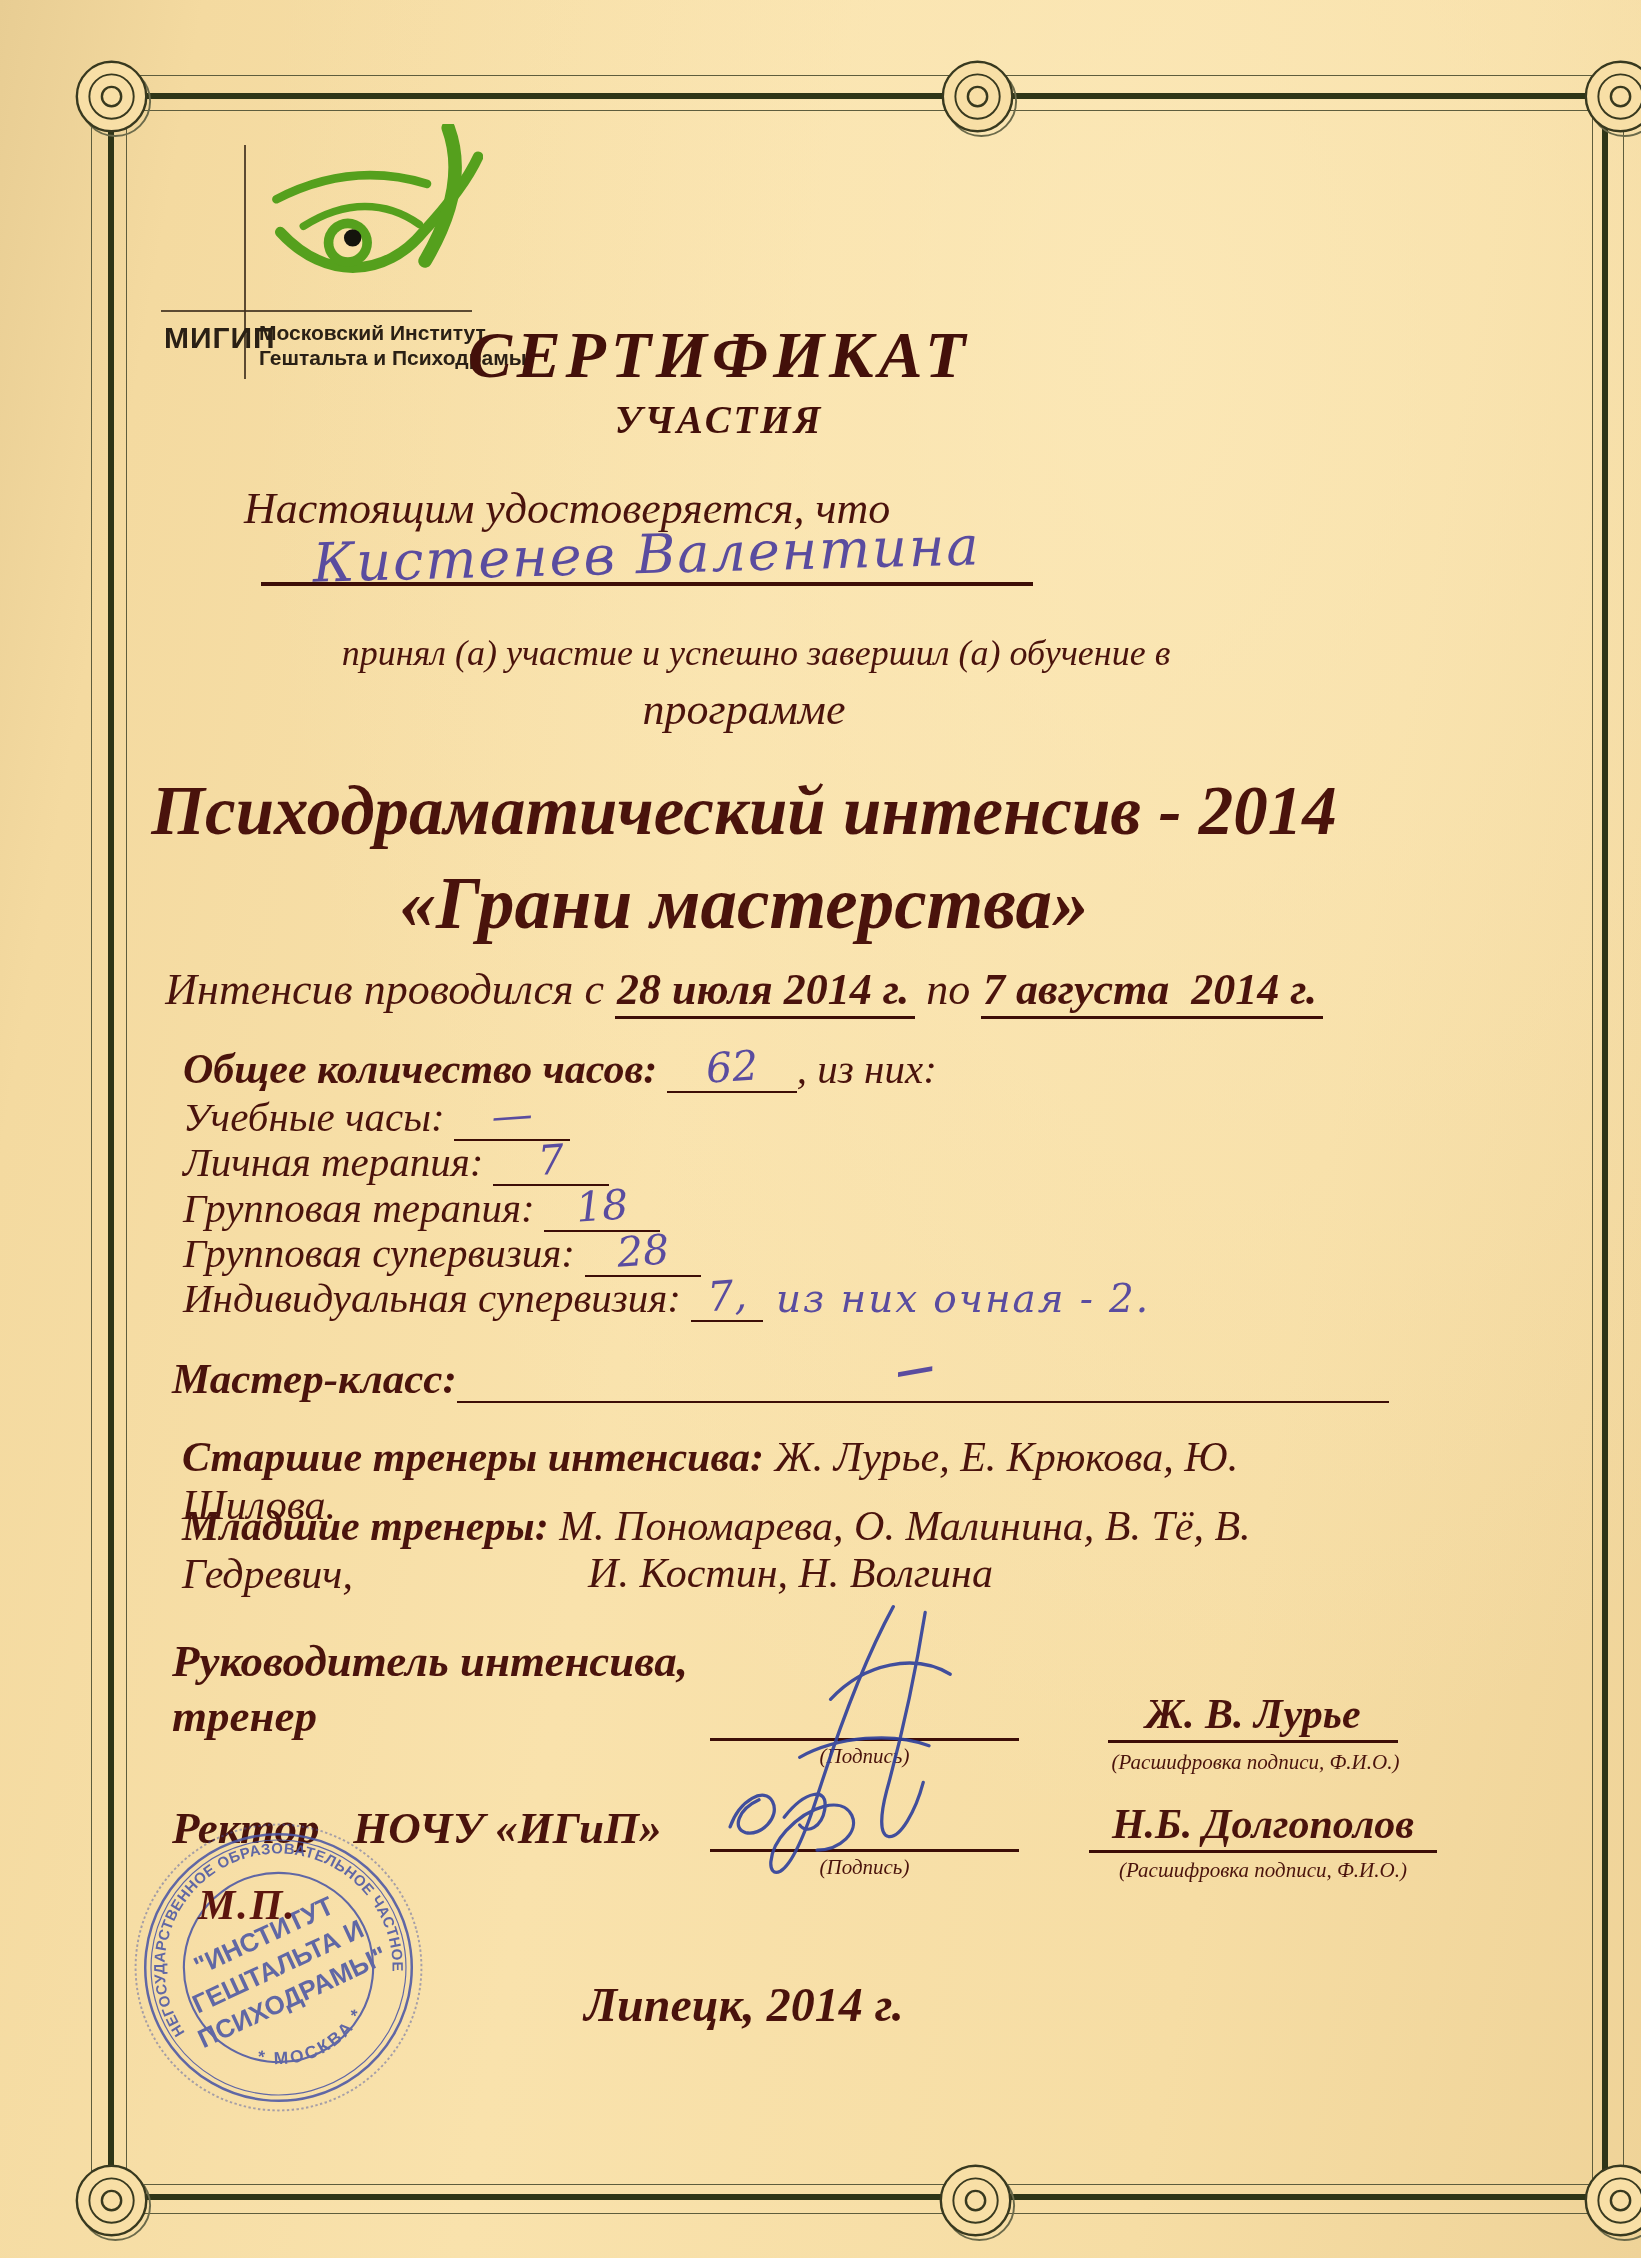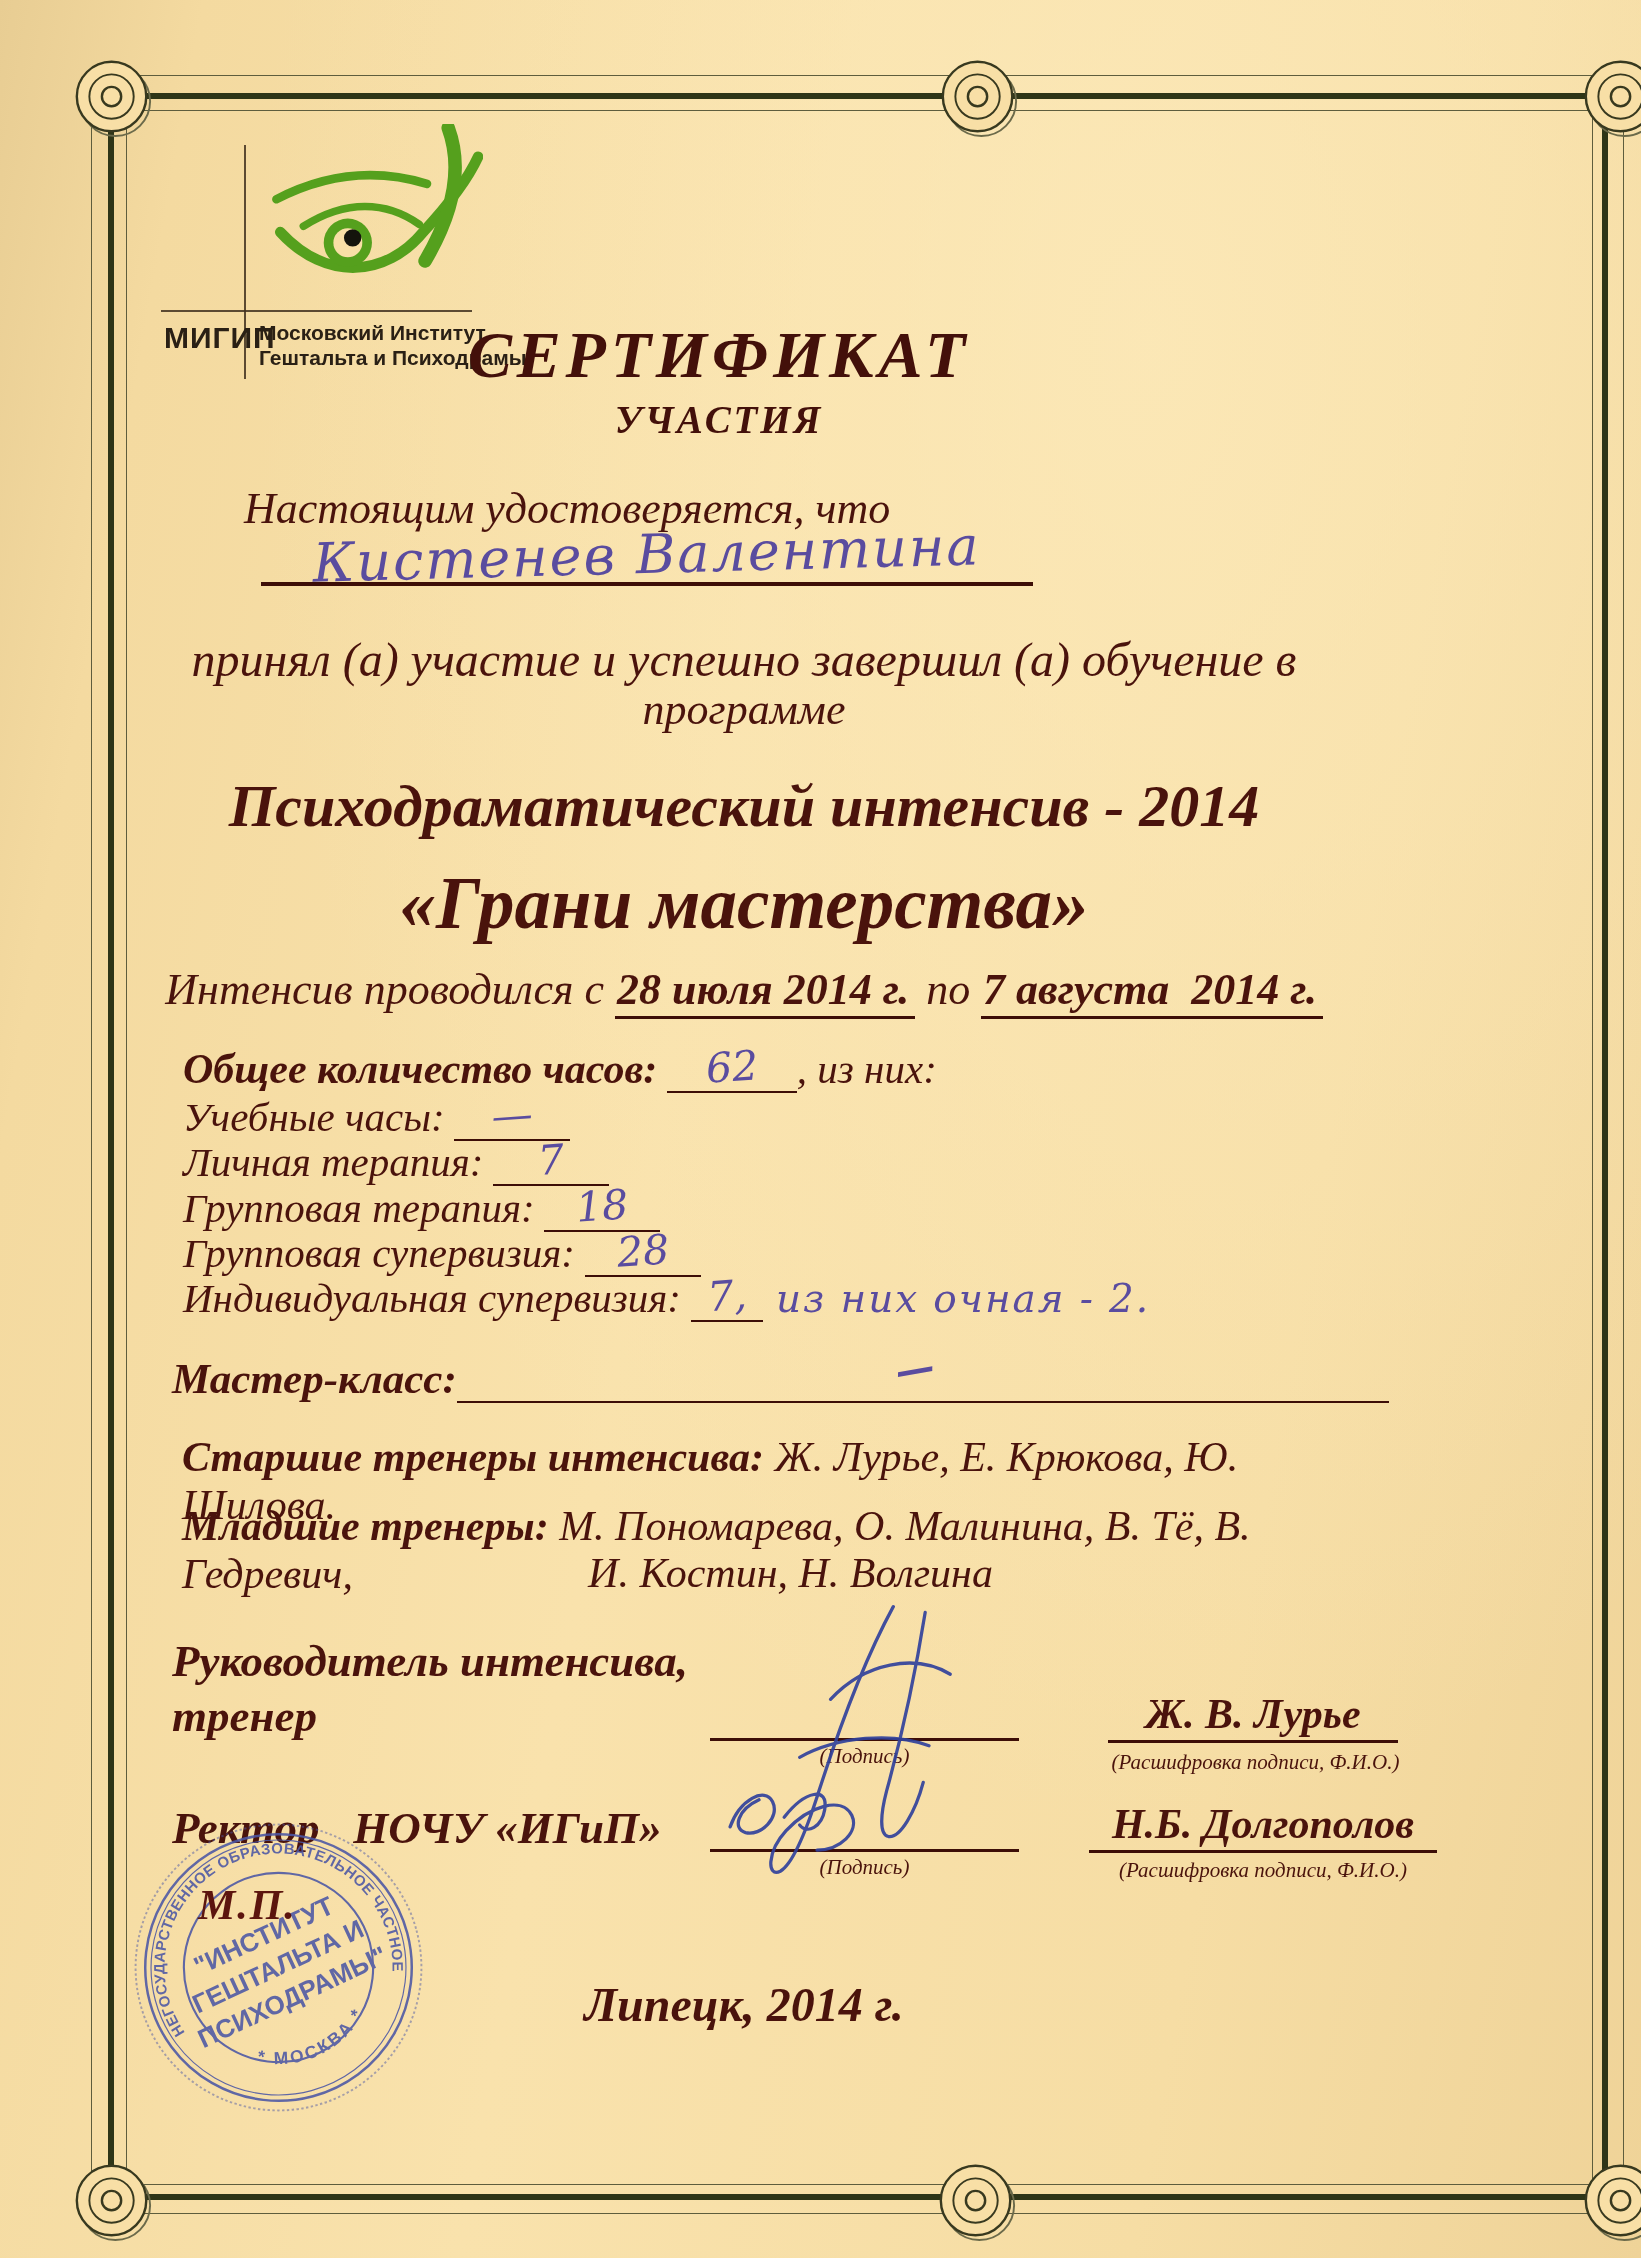--- a/index.html
+++ b/index.html
@@ -31,23 +31,23 @@
   .title-block{position:absolute;left:352px;top:317px;width:734px;text-align:center;}
   .cert-title{font-size:66px;font-weight:bold;font-style:italic;letter-spacing:4.8px;color:#43100a;}
   .cert-subtitle{font-size:39px;font-weight:bold;font-style:italic;letter-spacing:2.9px;margin-top:3.9px;color:#43100a;}
   .center-col{position:absolute;left:126px;width:1236px;text-align:center;}
   .statement{position:absolute;left:214px;top:483px;font-size:44px;font-style:italic;margin-left:30px;}
   
   .hand{font-family:"DejaVu Serif",serif;font-style:italic;color:#5a4c9f;}
   .recipient{position:absolute;left:270px;top:523px;width:753px;text-align:center;
     font-size:54px;letter-spacing:1.9px;transform:rotate(-1.5deg);}
   .name-line{position:absolute;left:261px;top:582px;width:772px;height:3.9px;background:#3d0e07;}
-  .part1{top:632px;font-size:48px;font-style:italic;}
+  .part1{top:632px;font-size:36px;font-style:italic;padding-left:12px;}
   .part2{top:684px;font-size:44px;font-style:italic;}
-  .prog-title{top:772px;font-size:60px;font-weight:bold;font-style:italic;}
+  .prog-title{top:772px;font-size:69px;font-weight:bold;font-style:italic;}
   .prog-sub{top:862px;font-size:73px;font-weight:bold;font-style:italic;}
   .dates{top:964px;font-size:44px;font-style:italic;}
   .dates span{white-space:pre-wrap;}
   .b{font-weight:bold;}
   .u{border-bottom:3.9px solid #3d0e07;padding:0 5.8px 1.9px 1.9px;}
   
   .hrow{position:absolute;left:183px;font-size:41px;font-style:italic;white-space:nowrap;}
   .hrow .lbl{margin-right:9.7px;}
   .hrow.first .lbl{font-weight:bold;font-size:42px;}
   .uline{display:inline-block;position:relative;border-bottom:2.9px solid #3d0e07;height:42px;vertical-align:bottom;}

